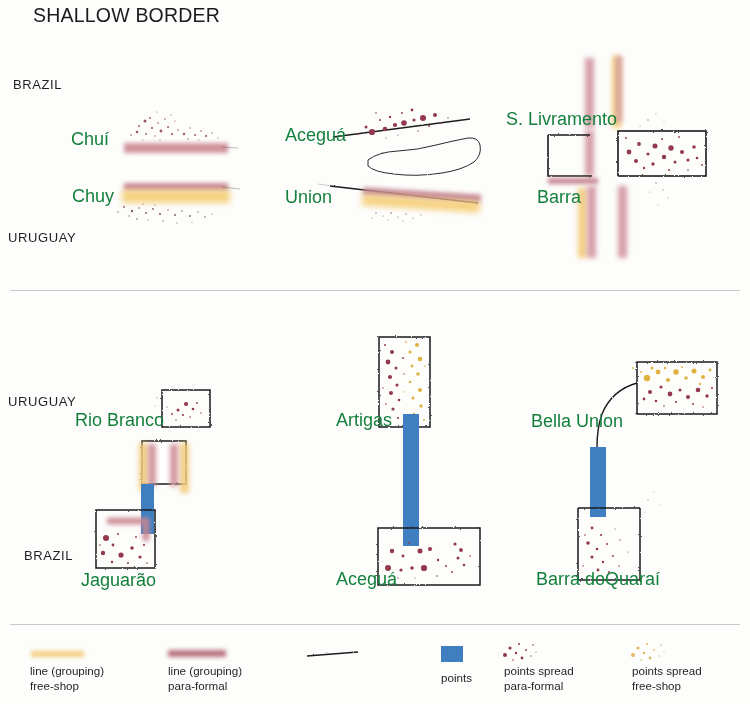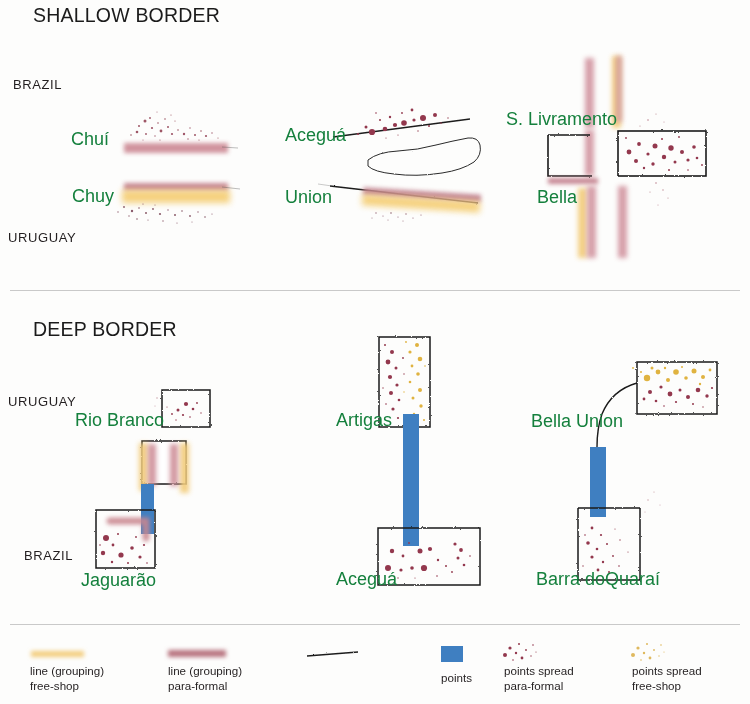--- a/index.html
+++ b/index.html
@@ -454,23 +454,22 @@
   <div class="lbl country" style="left:13px;top:78px">BRAZIL</div>
   <div class="lbl country" style="left:8px;top:231px">URUGUAY</div>
 
   <div class="lbl city" style="left:71px;top:130px">Chuí</div>
   <div class="lbl city" style="left:72px;top:187px">Chuy</div>
 
   <div class="lbl city" style="left:285px;top:126px">Aceguá</div>
   <div class="lbl city" style="left:285px;top:188px">Union</div>
 
   <div class="lbl city" style="left:506px;top:110px">S. Livramento</div>
-  <div class="lbl city" style="left:537px;top:188px">Bella</div>
-
-  <div class="lbl section-title" style="left:33px;top:320px">DEEP BORDER</div>
+  <div class="lbl city" style="left:537px;top:188px">Barra</div>
+
   <div class="lbl country" style="left:8px;top:395px">URUGUAY</div>
   <div class="lbl country" style="left:24px;top:549px">BRAZIL</div>
 
   <div class="lbl city" style="left:75px;top:411px">Rio Branco</div>
   <div class="lbl city" style="left:81px;top:571px">Jaguarão</div>
 
   <div class="lbl city" style="left:336px;top:411px">Artigas</div>
   <div class="lbl city" style="left:336px;top:570px">Aceguá</div>
 
   <div class="lbl city" style="left:531px;top:412px">Bella Union</div>

